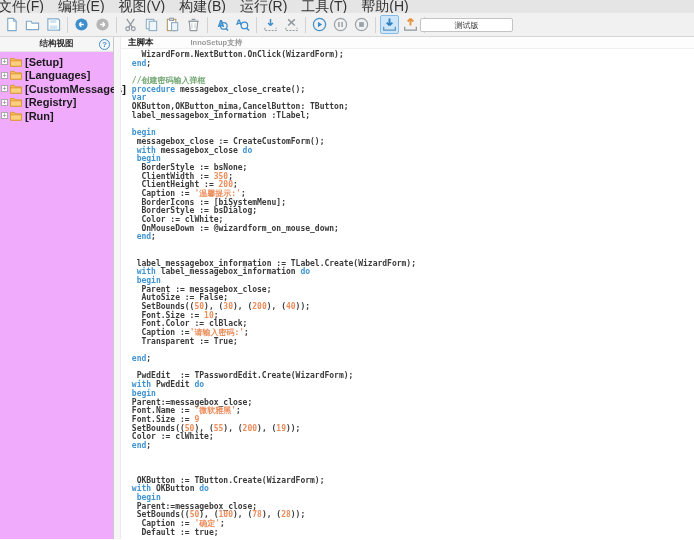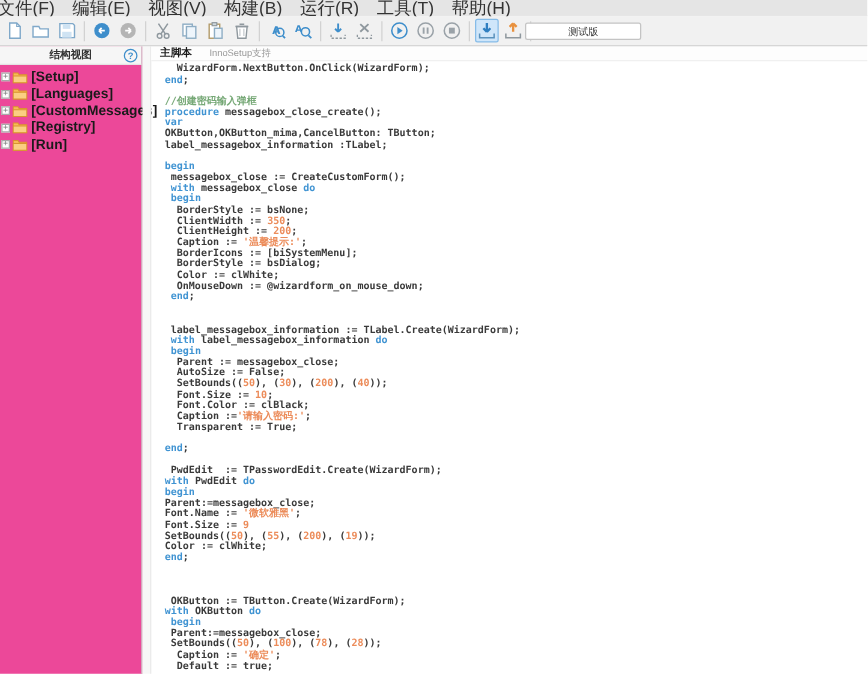--- a/index.html
+++ b/index.html
@@ -23,40 +23,40 @@
   .test-btn { position:absolute; left:420px; top:5px; width:93px; height:14px;
     background:#fff; border:1px solid #c4c4c4; border-radius:2px; font-size:8px;
     color:#333; display:flex; align-items:center; justify-content:center; cursor:default; }
   .qmark { width:11px; height:11px; border:1.2px solid #3e8ecb; border-radius:50%;
     color:#3e8ecb; font-size:7.5px; font-weight:bold; display:flex; align-items:center;
     justify-content:center; line-height:1; }
 
   
   .content { display:flex; height:502px; }
 
-  .sidebar { width:114px; border-right:1px solid #c9c9c9; background:#ec4899;
+  .sidebar { width:114px; border-right:1px solid #c9c9c9; background:#f0abfc;
     display:flex; flex-direction:column; }
   .sidebar-header { height:15px; background:#f6f6f6; border-bottom:1px solid #e4e4e4;
     display:flex; align-items:center; justify-content:center; position:relative; }
   .sidebar-title { font-size:8.5px; color:#333; font-weight:bold; }
   .sidebar-header .qmark { position:absolute; right:3px; top:2px; }
   .tree { padding-top:3px; }
   .tree-row { height:13.5px; display:flex; align-items:center; padding-left:1px; cursor:default; }
   .expand { width:7px; height:7px; border:1px solid #a9a9a9; background:#fff; color:#777;
     font-size:7px; line-height:5px; text-align:center; margin-right:2px; flex:none; }
   .tree-row svg { margin-right:3px; flex:none; }
   .tree-label { font-size:11px; font-weight:bold; color:#1a1a1a; white-space:nowrap; }
 
   .editor { flex:1; display:flex; min-width:0; }
   .gutter { width:7px; background:#f7f7f7; border-right:1px solid #ebebeb; }
   .editor-main { flex:1; display:flex; flex-direction:column; min-width:0; }
   .tabstrip { height:12px; display:flex; align-items:center; padding-left:7px;
-    border-bottom:1px solid #f0f0f0; background:#fdfdfd; }
+    border-bottom:1px solid #f0f0f0; background:#fdfdfd;gap:36px; }
   .tab-primary { font-size:8.5px; font-weight:bold; color:#1a1a1a; }
-  .tab-secondary { font-size:7.5px; color:#999; margin-left:14px; }
+  .tab-secondary { font-size:7.5px; color:#999; margin-left:1px;font-weight:bold; }
 
   .code { flex:1; padding:2px 0 0 6px; font-family:"DejaVu Sans Mono", monospace;
     font-size:8px; font-weight:bold; line-height:8.7px; white-space:pre;
     color:#3a3a3a; overflow:hidden; }
   .cl { height:8.7px; }
   .tt { color:#3a3a3a; }
   .tk { color:#3f93d2; }
   .ts { color:#ec8c5a; }
   .tn { color:#ec8c5a; }
   .tc { color:#76a876; }

